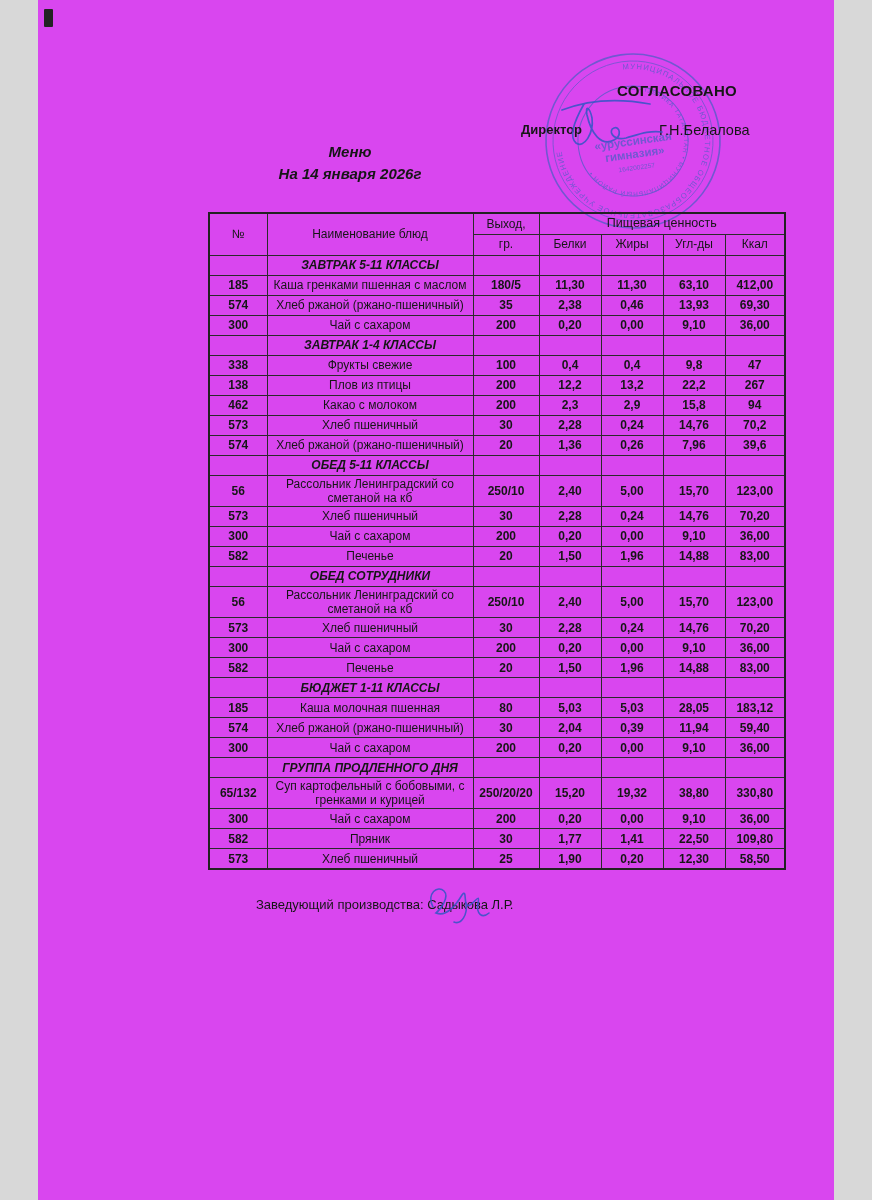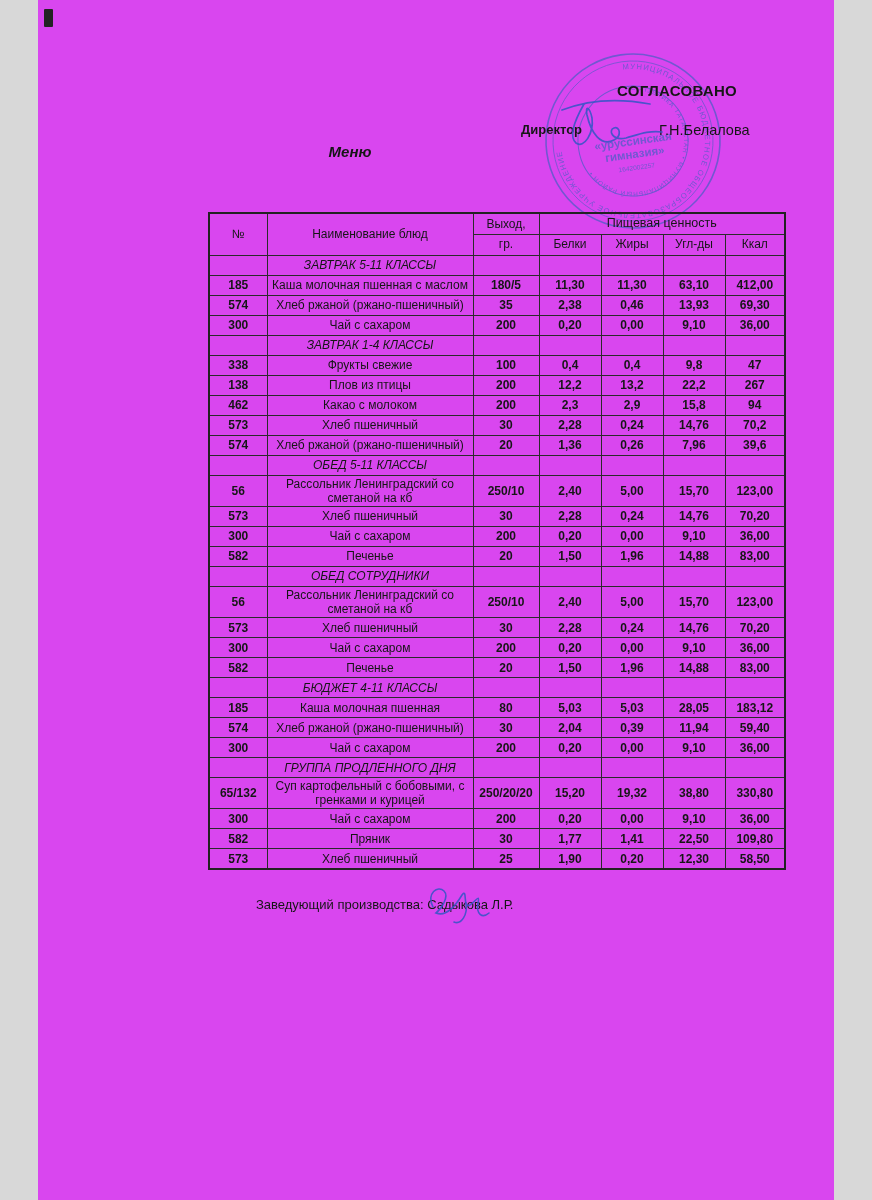--- a/index.html
+++ b/index.html
@@ -24,21 +24,21 @@
 
   .menu-table { position:absolute; left:170px; top:212px; width:576px; z-index:2;
     border-collapse:collapse; table-layout:fixed; border:2px solid #222; }
   .menu-table th, .menu-table td {
     border:1px solid #2b2b2b; font-size:12px; padding:1px 3px; height:20px;
     text-align:center; vertical-align:middle; line-height:1.18; overflow:hidden;
   }
   .menu-table th { font-weight:normal; height:21px; }
   .menu-table th.nutrition { font-weight:normal; font-size:12.5px; }
   .menu-table td.bold { font-weight:bold; }
-  .menu-table td.section-ttl { font-weight:normal; font-style:italic; }
+  .menu-table td.section-ttl { font-weight:bold; font-style:italic; }
   .menu-table td.name { font-weight:normal; }
 
   .footer-label { position:absolute; left:218px; top:897px; font-size:13px; z-index:2; }
 </style>
 </head>
 <body>
 
 <div class="page">
 
   <div class="artifact"></div>
@@ -70,20 +70,21 @@
 
   <svg class="sig-director" width="130" height="64" viewBox="0 0 130 64">
     <g fill="none" stroke="#3c55c8" stroke-width="1.7" stroke-linecap="round" opacity="0.9">
       <path d="M6,18 C32,8 62,6 94,12"></path>
       <path d="M28,12 C20,26 12,44 20,51 C28,57 38,41 36,26 C34,16 29,12 31,23 C35,41 45,55 58,48 C66,44 64,34 58,36 C52,38 56,49 70,46 C81,43 93,38 106,40"></path>
     </g>
   </svg>
 
   <div class="doc-title">
     <div>Меню</div>
+    <div>На 14 января 2026г</div>
   </div>
 
   <table class="menu-table">
     <colgroup>
       <col style="width:58px">
         <col style="width:206px">
         <col style="width:66px">
       <col style="width:62px">
         <col style="width:62px">
         <col style="width:62px">
@@ -109,21 +110,21 @@
           <td></td>
           <td class="section-ttl">ЗАВТРАК 5-11 КЛАССЫ</td>
           <td></td>
           <td></td>
           <td></td>
           <td></td>
           <td></td>
         </tr>
         <tr>
           <td class="bold">185</td>
-          <td class="name">Каша молочная пшенная с маслом</td>
+          <td class="name">Каша гренками пшенная с маслом</td>
           <td class="bold">180/5</td>
           <td class="bold">11,30</td>
           <td class="bold">11,30</td>
           <td class="bold">63,10</td>
           <td class="bold">412,00</td>
         </tr>
         <tr>
           <td class="bold">574</td>
           <td class="name">Хлеб ржаной (ржано-пшеничный)</td>
           <td class="bold">35</td>
@@ -280,21 +281,21 @@
           <td class="bold">582</td>
           <td class="name">Печенье</td>
           <td class="bold">20</td>
           <td class="bold">1,50</td>
           <td class="bold">1,96</td>
           <td class="bold">14,88</td>
           <td class="bold">83,00</td>
         </tr>
         <tr>
           <td></td>
-          <td class="section-ttl">БЮДЖЕТ 4-11 КЛАССЫ</td>
+          <td class="section-ttl">БЮДЖЕТ 1-11 КЛАССЫ</td>
           <td></td>
           <td></td>
           <td></td>
           <td></td>
           <td></td>
         </tr>
         <tr>
           <td class="bold">185</td>
           <td class="name">Каша молочная пшенная</td>
           <td class="bold">80</td>

